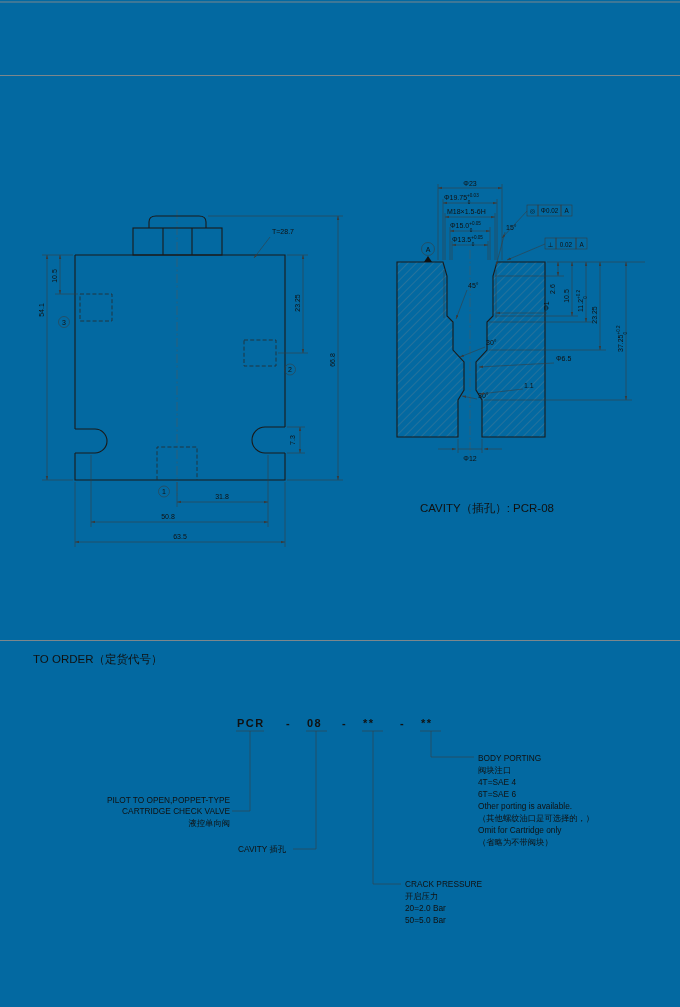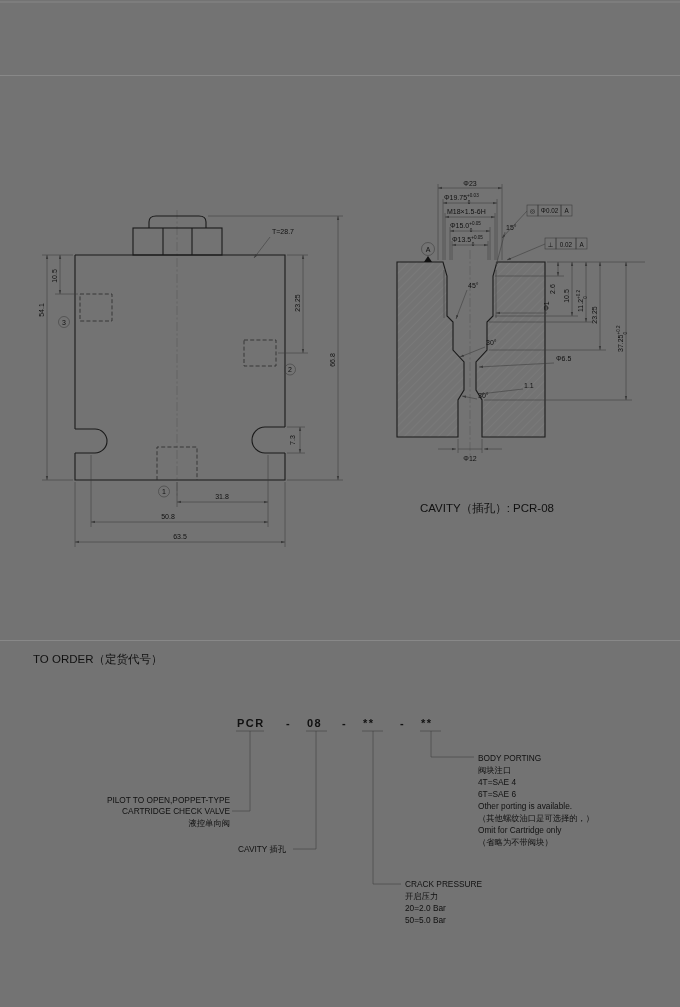--- a/index.html
+++ b/index.html
@@ -1,16 +1,16 @@
 <!DOCTYPE html>
 <html><head>
 <meta charset="utf-8">
 <style>
   html,body{margin:0;padding:0;background:#fff}
-  .page{position:relative;width:680px;height:1007px;background:#737373;overflow:hidden;
+  .page{position:relative;width:680px;height:1007px;background:#0369a1;overflow:hidden;
         font-family:"Liberation Sans","DejaVu Sans",sans-serif}
   svg{display:block}
   svg text{font-family:"Liberation Sans","DejaVu Sans",sans-serif;fill:#111}
   .out{fill:none;stroke:#1a1a1a;stroke-width:1.1;stroke-linejoin:miter}
   .thin{fill:none;stroke:#3a3a3a;stroke-width:0.55}
   .divider{fill:none;stroke:#8a8a8a;stroke-width:0.9}
   .dim{fill:none;stroke:#3a3a3a;stroke-width:0.55;marker-start:url(#as);marker-end:url(#ae)}
   .lead{fill:none;stroke:#3a3a3a;stroke-width:0.55;marker-end:url(#ae)}
   .dash{fill:none;stroke:#2a2a2a;stroke-width:0.8;stroke-dasharray:4 2.2}
   .cl{fill:none;stroke:#555;stroke-width:0.5;stroke-dasharray:9 2.5 2 2.5}

